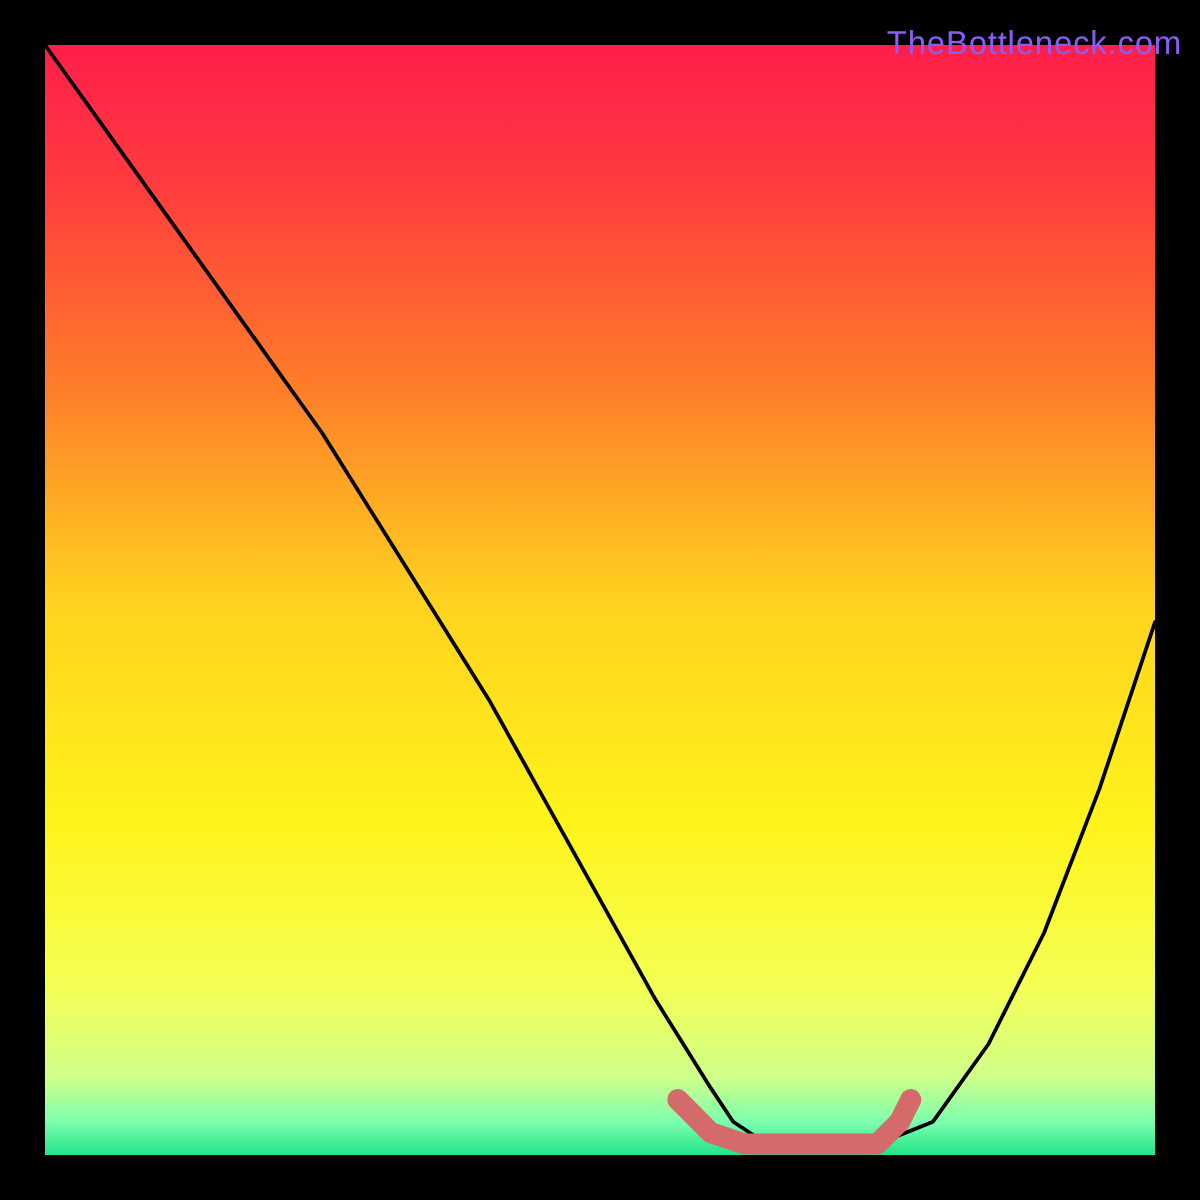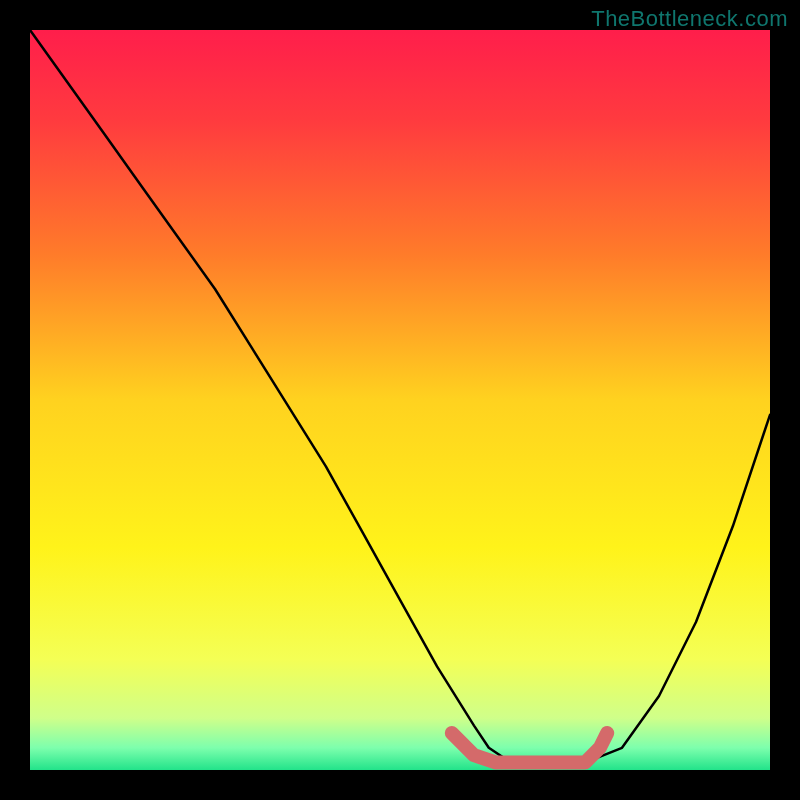--- a/index.html
+++ b/index.html
@@ -11,23 +11,23 @@
     font-family: Arial, Helvetica, sans-serif;
     overflow: hidden;
   }
   .stage {
     position: relative;
     width: 800px;
     height: 800px;
   }
   .watermark {
     position: absolute;
-    top: 6px;
+    top: 16px;
     right: 12px;
-    color: #0f766e;
+    color: #8b5cf6;
     font-size: 22px;
     font-weight: 500;
     letter-spacing: 0.5px;
     user-select: none;
   }
   svg {
     display: block;
   }
 </style>
 </head>

